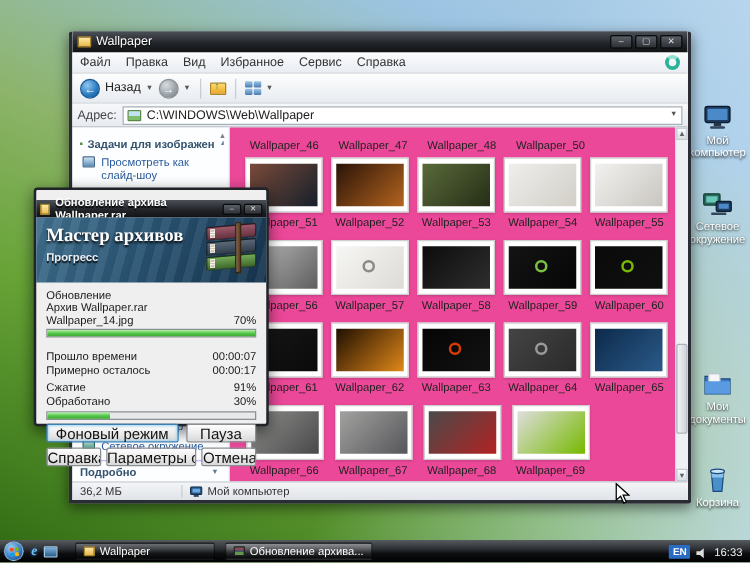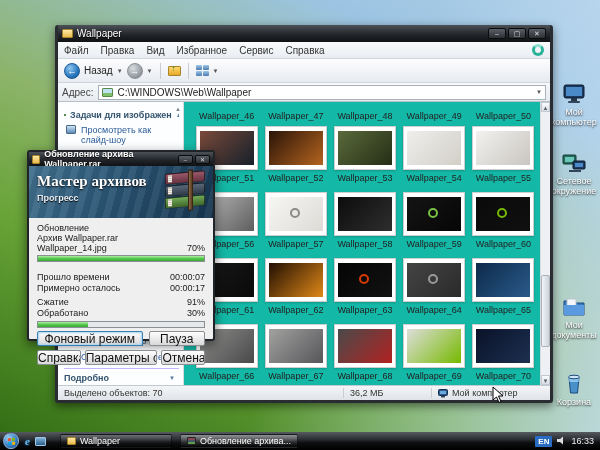--- a/index.html
+++ b/index.html
@@ -29,21 +29,21 @@
   .ql .ie { font:italic bold 11px "Liberation Serif", serif; color:#6cc1f0; text-shadow:0 0 3px #2a7ac0; cursor:pointer; }
   .ql .win { width:11px; height:9px; border:1px solid #9ec7e8; background:linear-gradient(#7fb2d9,#2b5d8a); border-radius:1px; cursor:pointer; }
   .task-btn { height:14px; min-width:112px; margin-right:8px; display:flex; align-items:center; gap:4px;
     padding:0 6px; border-radius:2px; border:1px solid rgba(0,0,0,.6);
     background:linear-gradient(rgba(255,255,255,.22), rgba(255,255,255,.05) 50%, rgba(0,0,0,.25));
     color:#fff; font-size:9px; cursor:pointer; }
   .task-btn.active { background:linear-gradient(rgba(255,255,255,.40), rgba(255,255,255,.15) 50%, rgba(0,0,0,.15)); }
   .task-btn .tic { width:9px; height:8px; border-radius:1px; }
   .tic-folder { background:linear-gradient(#ffe9a8,#e8b94a); border:1px solid #a8842a; }
   .tic-rar { background:linear-gradient(#8a4a5a 33%, #4a5668 33% 66%, #5f9a4a 66%); border:1px solid #222; }
-  #tray { margin-left:auto; display:flex; align-items:flex-start; gap:5px; padding-right:6px; }
+  #tray { margin-left:auto; display:flex; align-items:flex-end; gap:5px; padding-right:6px; }
   #tray .lang { background:#2a6cc4; color:#fff; font-size:8px; font-weight:bold; padding:1px 3px; border-radius:1px; cursor:pointer; }
   #tray .clock { color:#eee; font-size:9px; }
   
   #explorer { position:absolute; left:55px; top:25px; width:498px; height:378px;
     border:3px solid rgba(25,29,34,.92); border-top:none; border-radius:3px;
     background:#f0f2f5; box-shadow:0 3px 10px rgba(0,0,0,.5); z-index:10; display:flex; flex-direction:column; }
   .titlebar { height:17px; background:linear-gradient(#4c5158, #23262a 55%, #101214);
     display:flex; align-items:center; padding:0 4px; gap:4px; flex:0 0 17px; }
   .titlebar .t-title { color:#fff; font-size:10px; text-shadow:0 1px 1px #000; }
   .t-icon { width:11px; height:9px; background:linear-gradient(#ffe9a8,#e8b94a); border:1px solid #a8842a; border-radius:1px; }
@@ -88,21 +88,21 @@
   .side-item .si { flex:0 0 10px; width:10px; height:9px; border-radius:1px; margin-top:0; }
   .si-monitor { background:linear-gradient(#cfe4f2,#5a8ab8); border:1px solid #4a6a8a; }
   .si-print { background:linear-gradient(#e8c8e0,#8a5aa0); border:1px solid #6a4a80; }
   .si-pics { background:linear-gradient(#bfe3f5 55%, #7ec06a 55%); border:1px solid #5a8a4a; }
   .si-comp { background:linear-gradient(#cfd9e2,#5a7a9a); border:1px solid #3a5a7a; }
   .si-net { background:linear-gradient(#bfe0d8,#3a8a7a); border:1px solid #2a6a5a; }
   .side-bottom { margin-top:auto; }
   .side-details { border-top:1px solid #c4b5fd; padding-top:4px; display:flex; align-items:center; color:#33536e; font-weight:bold; cursor:pointer; }
   .side-details .chev { margin-left:auto; font-size:6px; color:#5a7a9a; margin-right:4px; }
   
-  .content { flex:1; background:#14b8a6; padding:6px 2px 0 8px; overflow:hidden; }
+  .content { flex:1; background:#ec4899; padding:6px 2px 0 8px; overflow:hidden; }
   .thumb-row { display:flex; }
   .thumb-cell { width:71px; text-align:center; cursor:pointer; }
   .thumb-row.labels-only { height:18px; }
   .thumb-frame { width:62px; height:44px; margin:0 auto; background:#fff; border:1px solid #cfcfcf;
     box-shadow:0 1px 2px rgba(0,0,0,.18); display:flex; align-items:center; justify-content:center; }
   .thumb-img { width:54px; height:34px; position:relative; }
   .thumb-img .ring { position:absolute; left:50%; top:50%; width:10px; height:10px; margin:-6px 0 0 -6px;
     border-radius:50%; border:2px solid currentColor; }
   .thumb-label { font-size:9px; color:#222; margin:3px 0 9px; }
   
@@ -115,21 +115,21 @@
   
   .statusbar { height:15px; background:linear-gradient(#f4f5f7,#dfe3e8); border-top:1px solid #c3c9d0;
     display:flex; align-items:center; font-size:9px; color:#333; flex:0 0 15px; }
   .sb-left { flex:1; padding:0 6px; border-right:1px solid #c9ced4; }
   .sb-size { width:88px; padding:0 6px; border-right:1px solid #c9ced4; }
   .sb-zone { width:118px; padding:0 6px; display:flex; align-items:center; gap:4px; }
   
   #dialog { position:absolute; left:27px; top:150px; width:188px; height:191px; z-index:30;
     border:2px solid rgba(20,24,28,.95); border-radius:3px; background:#efefef;
     box-shadow:0 4px 12px rgba(0,0,0,.55); display:flex; flex-direction:column; }
-  #dialog .titlebar { height:14px; flex:0 0 14px; padding:0 3px; }
+  #dialog .titlebar { height:14px; flex:0 0 14px; padding:0 3px;margin-top:8px; }
   #dialog .t-title { font-size:9px; font-weight:bold; }
   #dialog .winbtn { width:15px; height:9px; line-height:8px; font-size:6px; }
   .banner { height:52px; flex:0 0 52px; position:relative; overflow:hidden; padding:7px 8px;
     background:linear-gradient(120deg,#41708e 0%, #2a5574 45%, #16344e 100%); }
   .banner::after { content:""; position:absolute; inset:0;
     background:repeating-linear-gradient(105deg, rgba(255,255,255,.06) 0 7px, rgba(0,0,0,.05) 7px 14px); }
   .banner .bt { font-family:"Liberation Serif", serif; font-weight:bold; font-size:15px; color:#fff;
     text-shadow:0 1px 2px #000; position:relative; z-index:2; }
   .banner .bs { font-size:9px; font-weight:bold; color:#e8eef4; margin-top:3px; text-shadow:0 1px 1px #000; position:relative; z-index:2; }
   .books { position:absolute; right:8px; top:6px; width:40px; height:38px; z-index:2; transform:skewY(-5deg); }
@@ -288,23 +288,20 @@
           <div class="thumb-cell">
             <div class="thumb-label">Wallpaper_46</div>
           </div>
           <div class="thumb-cell">
             <div class="thumb-label">Wallpaper_47</div>
           </div>
           <div class="thumb-cell">
             <div class="thumb-label">Wallpaper_48</div>
           </div>
           <div class="thumb-cell">
-            <div class="thumb-label">Wallpaper_49</div>
-          </div>
-          <div class="thumb-cell">
             <div class="thumb-label">Wallpaper_50</div>
           </div>
         </div>
         <div class="thumb-row">
           <div class="thumb-cell">
             <div class="thumb-frame">
               <div class="thumb-img" style="background: linear-gradient(135deg, rgb(122, 74, 58), rgb(22, 32, 42));"></div>
             </div>
             <div class="thumb-label">Wallpaper_51</div>
           </div>
@@ -424,39 +421,32 @@
             <div class="thumb-frame">
               <div class="thumb-img" style="background: linear-gradient(135deg, rgb(74, 74, 74), rgb(178, 34, 34));"></div>
             </div>
             <div class="thumb-label">Wallpaper_68</div>
           </div>
           <div class="thumb-cell">
             <div class="thumb-frame">
               <div class="thumb-img" style="background: linear-gradient(135deg, rgb(222, 222, 220), rgb(118, 185, 0));"></div>
             </div>
             <div class="thumb-label">Wallpaper_69</div>
-          </div>
-          <div class="thumb-cell">
-            <div class="thumb-frame">
-              <div class="thumb-img" style="background: linear-gradient(135deg, rgb(10, 18, 40), rgb(28, 48, 80));"></div>
-            </div>
-            <div class="thumb-label">Wallpaper_70</div>
           </div>
         </div>
       </div>
     <div class="vscroll">
       <div class="vs-arrow">▲</div>
       <div class="vs-track">
         <div class="vs-thumb"></div>
       </div>
       <div class="vs-arrow">▼</div>
     </div>
   </div>
   <div class="statusbar">
-    <div class="sb-left">Выделено объектов: 70</div>
     <div class="sb-size">36,2 МБ</div>
     <div class="sb-zone">
       <svg width="10" height="9" viewBox="0 0 10 9">
         <rect x="0.5" y="0.5" width="9" height="6" rx="1" fill="#2a5a8e" stroke="#14304e"></rect>
         <rect x="2" y="2" width="6" height="3" fill="#6aaade"></rect>
         <rect x="3" y="7" width="4" height="1.5" fill="#33465c"></rect>
       </svg>
       <span>Мой компьютер</span>
     </div>
   </div>

